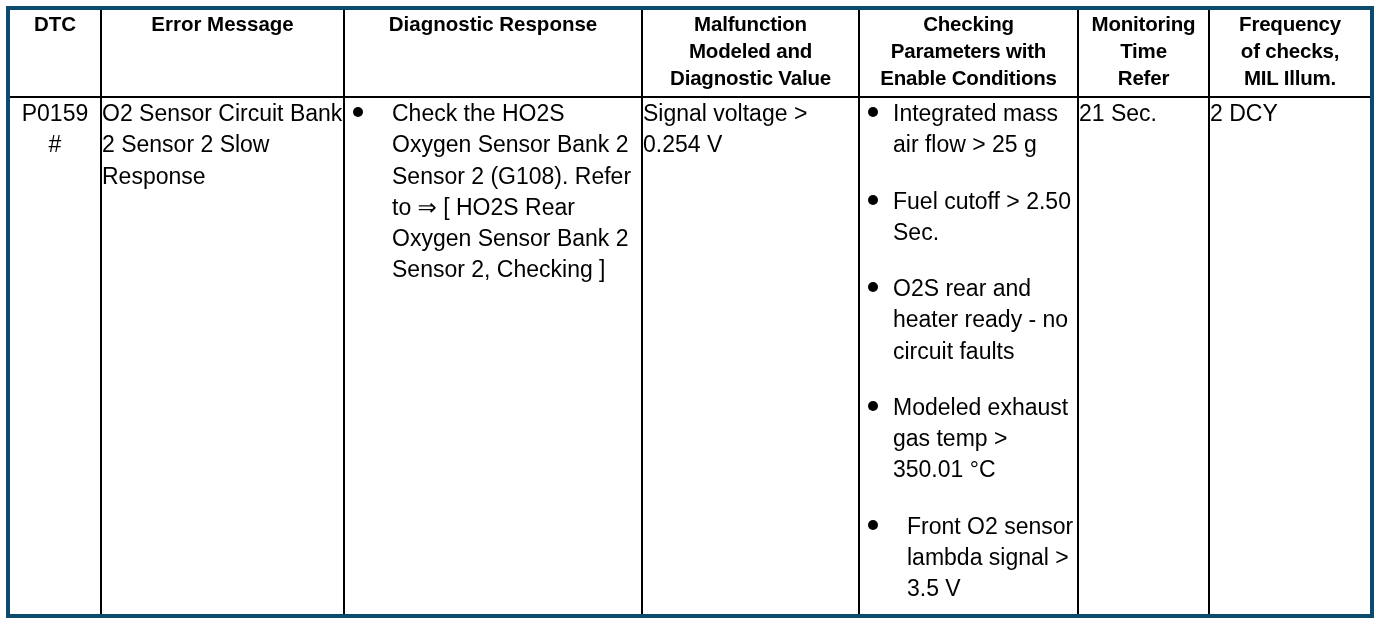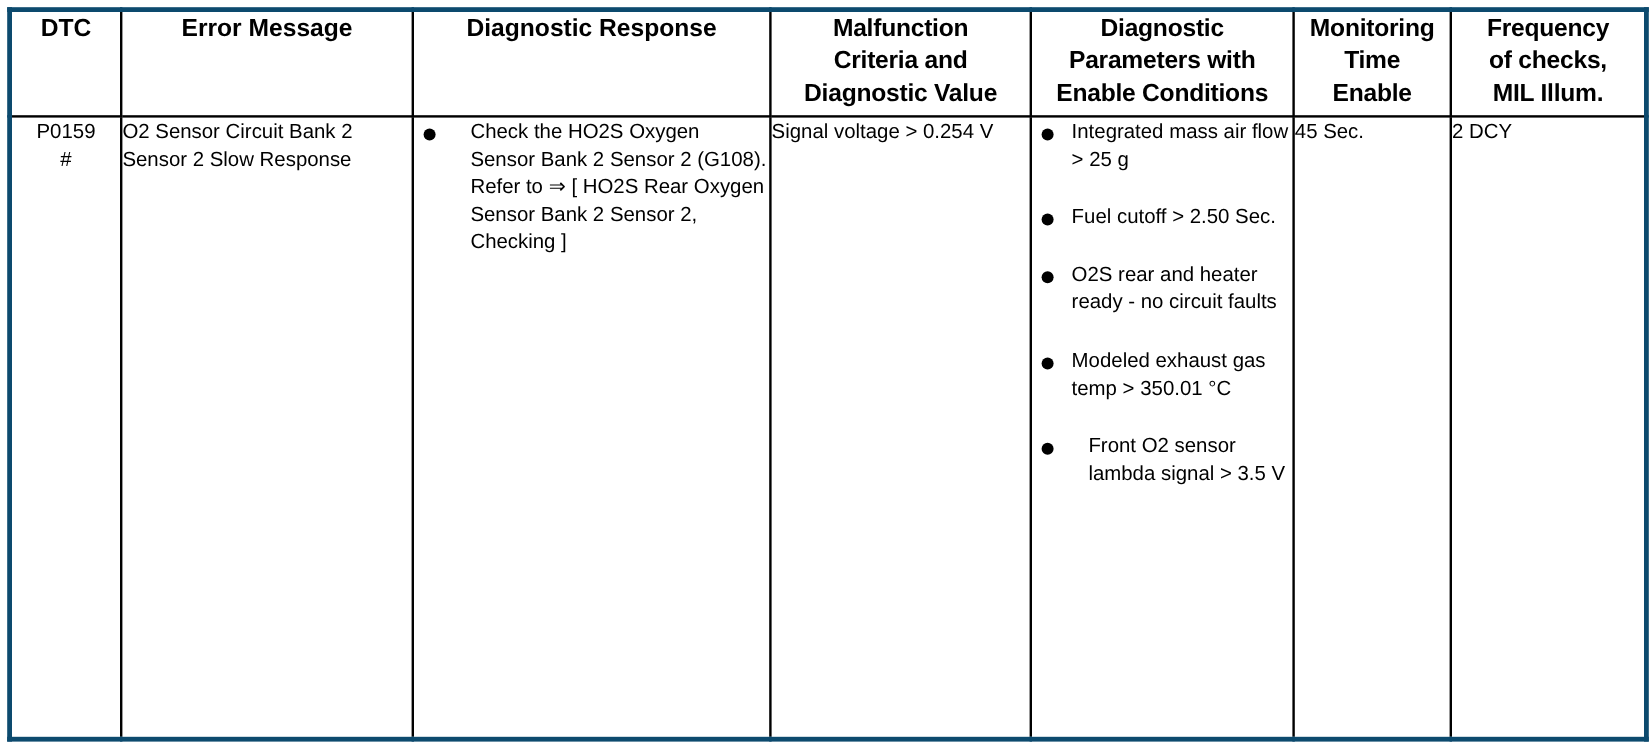--- a/index.html
+++ b/index.html
@@ -43,21 +43,21 @@
     font-weight: bold;
     font-size: 20.5px;
     line-height: 1.32;
     height: 89px;
     padding: 2px 4px;
   }
   thead th.tight { letter-spacing: -0.2px; margin-left: 38px; }
 
   
   tbody td {
-    font-size: 17px;
+    font-size: 23px;
     line-height: 1.36;
     padding: 8px 9px;
   }
   td.mid { vertical-align: middle; }
   td.ctr { text-align: center; }
 
   
   col.c-dtc    { width: 93px;  }
   col.c-err    { width: 243px; }
   col.c-diag   { width: 298px; }
@@ -116,32 +116,32 @@
         <span>DTC</span>
       </th>
       <th>
         <span>Error Message</span>
       </th>
       <th>
         <span>Diagnostic Response</span>
       </th>
       <th class="tight">
         <span>Malfunction</span><br>
-        <span>Criteria and</span><br>
+        <span>Modeled and</span><br>
         <span>Diagnostic Value</span>
       </th>
       <th class="tight">
-        <span>Diagnostic</span><br>
+        <span>Checking</span><br>
         <span>Parameters with</span><br>
         <span>Enable Conditions</span>
       </th>
       <th class="tight">
         <span>Monitoring</span><br>
         <span>Time</span><br>
-        <span>Enable</span>
+        <span>Refer</span>
       </th>
       <th class="tight">
         <span>Frequency</span><br>
         <span>of checks,</span><br>
         <span>MIL Illum.</span>
       </th>
     </tr>
   </thead>
 
   <tbody>
@@ -182,21 +182,21 @@
           <li>
             <span>Modeled exhaust gas temp &gt; 350.01 °C</span>
           </li>
           <li>
             <span>Front O2 sensor lambda signal &gt; 3.5 V</span>
           </li>
         </ul>
       </td>
 
       <td class="mid">
-        <span>45 Sec.</span>
+        <span>21 Sec.</span>
       </td>
 
       <td class="mid">
         <span>2 DCY</span>
       </td>
 
     </tr>
   </tbody>
 </table>
 

